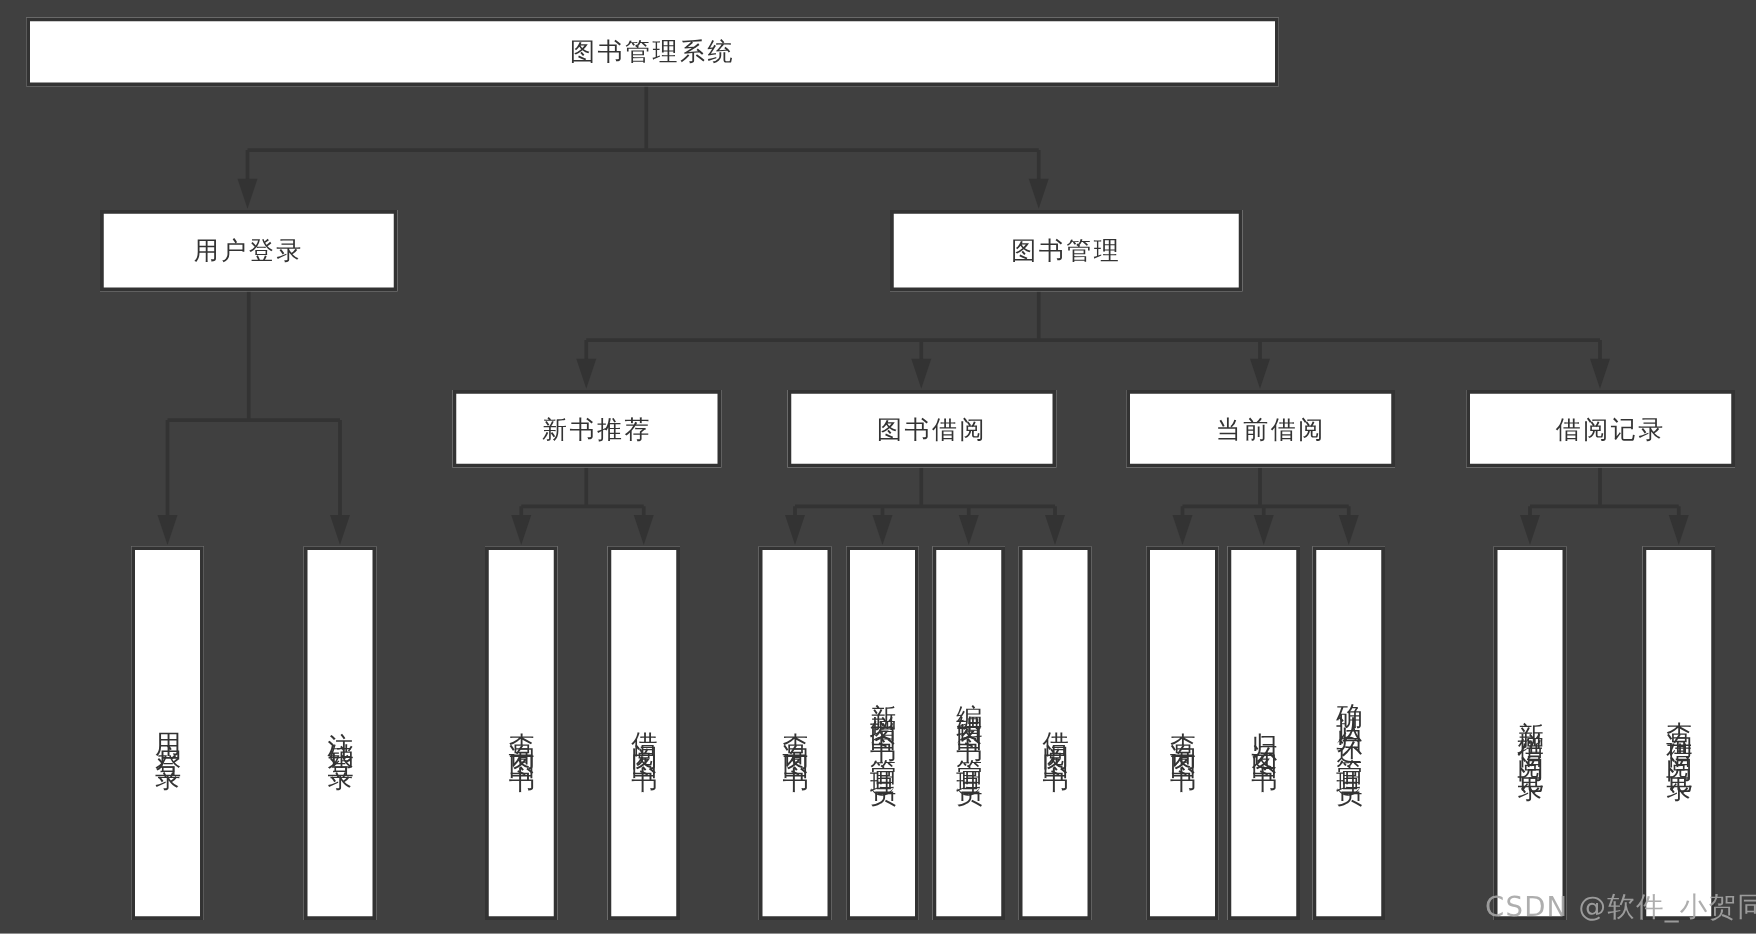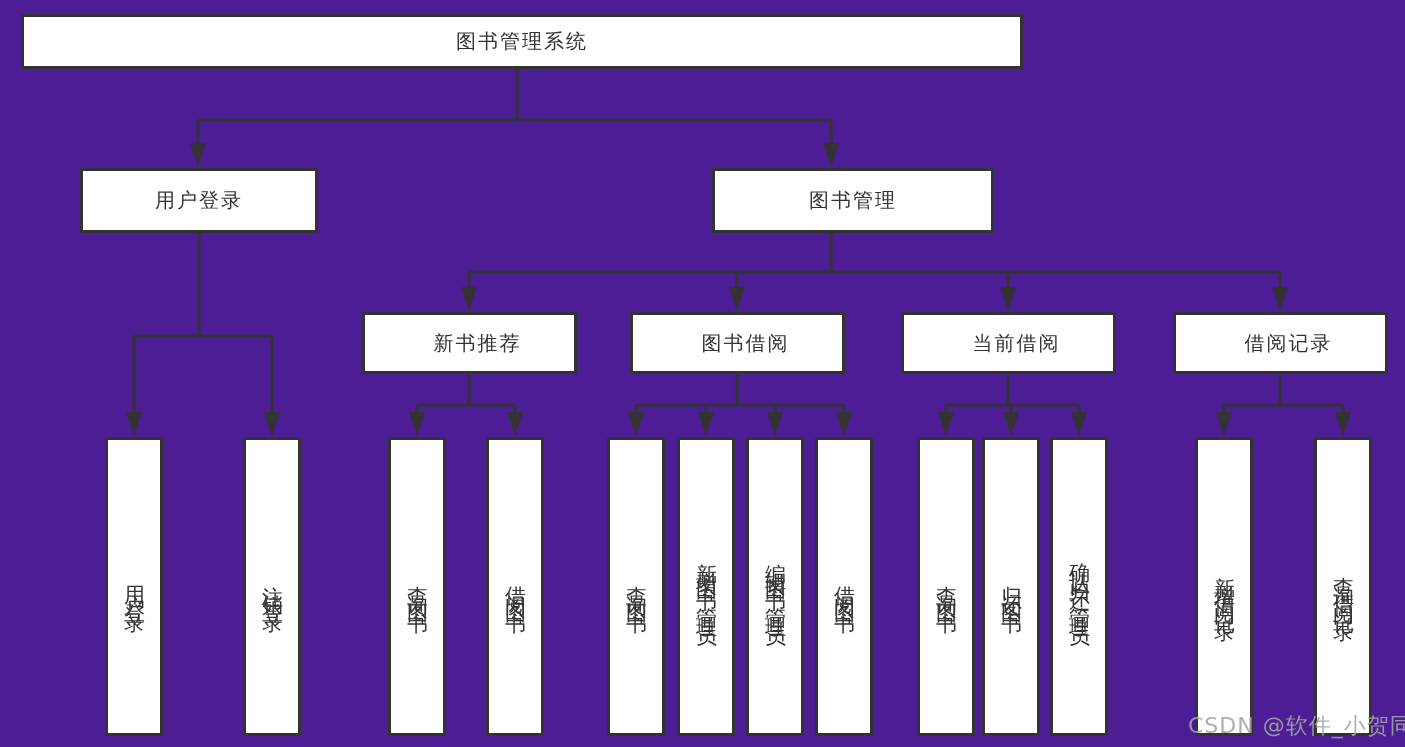--- a/index.html
+++ b/index.html
@@ -4,21 +4,21 @@
 <style>
   html, body {
     margin: 0;
     padding: 0;
     background: #ffffff;
   }
   .stage {
     position: relative;
     width: 1405px;
     height: 747px;
-    background: #4c1d95;
+    background: #404040;
     overflow: hidden;
     font-family: "DejaVu Sans", "Liberation Sans", sans-serif;
     color: #333333;
   }
   .connectors {
     position: absolute;
     left: 0;
     top: 0;
     width: 1405px;
     height: 747px;

